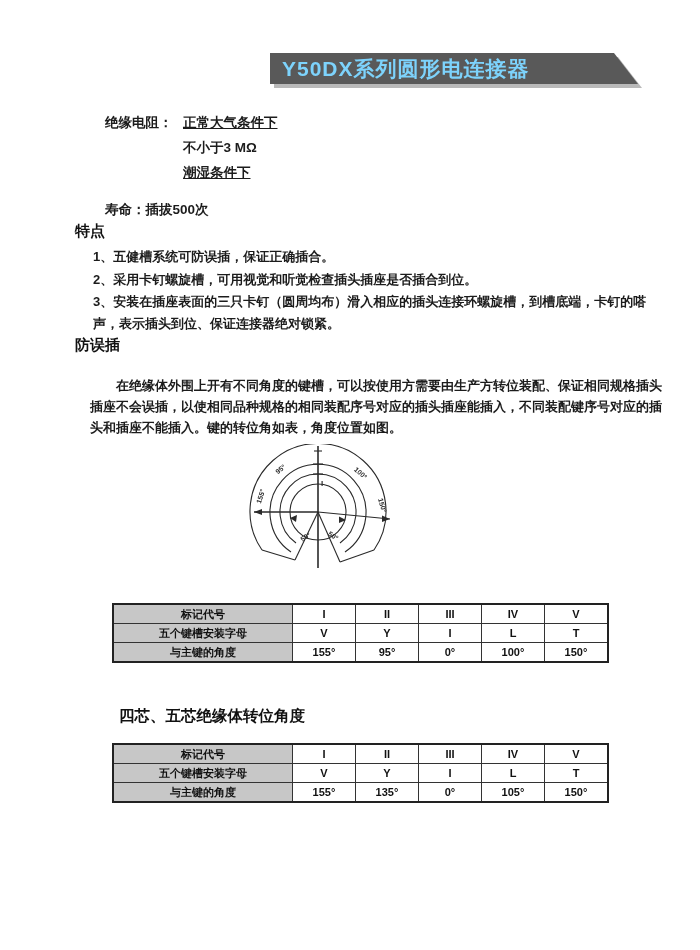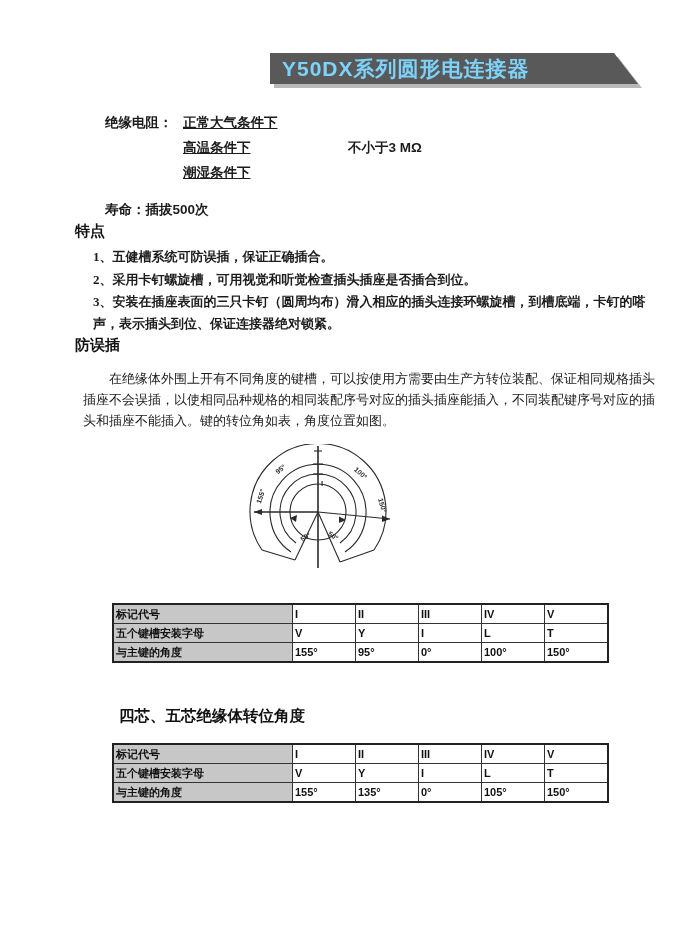--- a/index.html
+++ b/index.html
@@ -37,45 +37,45 @@
   .spec-life{margin-top:12px;}
 
   
   .sec-h{font-size:15px;font-weight:bold;color:#111;}
   .h-features{left:75px;top:222px;}
   .h-anti{left:75px;top:336px;}
   .h-sec2{left:75px;top:706px;font-size:15.5px;margin-left:44px;}
 
   
   .features-list{left:93px;top:246px;width:556px;font-size:13px;font-weight:600;line-height:21.5px;}
-  .feature-item{margin-bottom:1px;font-family:Liberation Serif, serif;}
+  .feature-item{margin-bottom:1px;}
 
   
   .anti-p{
-    left:75px;top:360px;width:572px;font-size:13px;font-weight:400;
-    line-height:21px;text-align:justify;text-indent:2em;margin:8px;
+    left:75px;top:360px;width:572px;font-size:13px;font-weight:700;
+    line-height:21px;text-align:justify;text-indent:2em;margin:15px;
   }
 
   
   .diagram{left:228px;top:444px;}
   .diagram path,.diagram line,.diagram circle{fill:none;stroke:#2a2a2a;stroke-width:1.1;}
   .diagram .axis{stroke-width:1.6;}
   .diagram text{fill:#2a2a2a;font-size:7px;font-weight:600;}
   .diagram .mainkey{font-size:8px;}
   .diagram .arrow{fill:#2a2a2a;stroke:none;}
 
   
   .kv-table{
     position:absolute;border-collapse:collapse;table-layout:fixed;
     border:2px solid #222;background:#fff;
   }
   .t1{left:112px;top:603px;}
   .t2{left:112px;top:743px;}
   .kv-table td{
-    border:1px solid #333;height:18px;
+    border:1px solid #333;height:18px;text-align:center;
     font-size:11px;font-weight:600;padding:0 2px;color:#111;
   }
   .kv-table td.rh{background:#c7c7c7;width:174px;}
   .kv-table td.dv{width:58px;background:#fff;}
 </style>
 </head>
 <body>
 
 <div class="abs banner-wrap">
   <div class="banner-shadow"></div>
@@ -84,21 +84,20 @@
   </div>
 </div>
 
 <div class="abs specs">
   <div class="spec-row">
     <span class="spec-c1">绝缘电阻：</span>
     <span class="spec-c2">正常大气条件下</span>
   </div>
   <div class="spec-row">
     <span class="spec-c1"></span>
-    <span class="spec-c2">高温条件下</span>
     <span class="spec-c3">不小于3 MΩ</span>
   </div>
   <div class="spec-row">
     <span class="spec-c1"></span>
     <span class="spec-c2">潮湿条件下</span>
   </div>
   <div class="spec-life">寿命：插拔500次</div>
 </div>
 
 <div class="abs sec-h h-features">特点</div>

